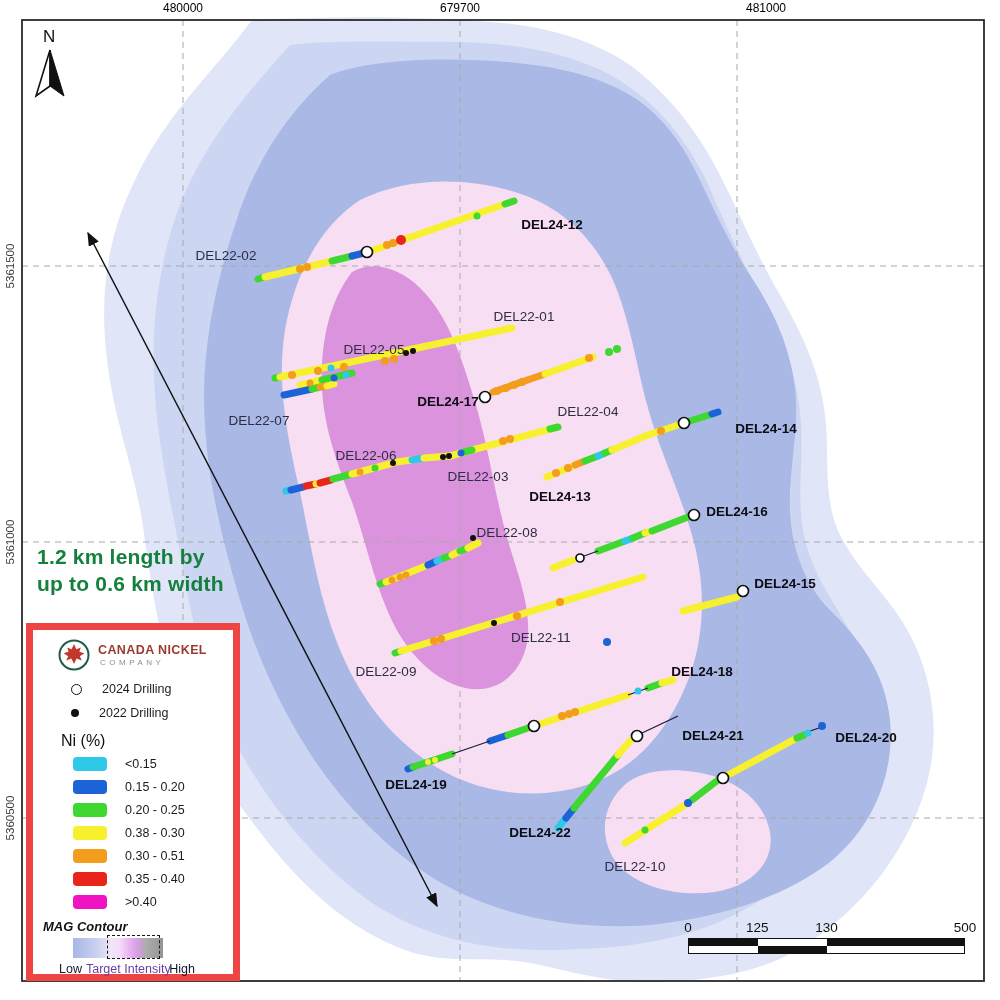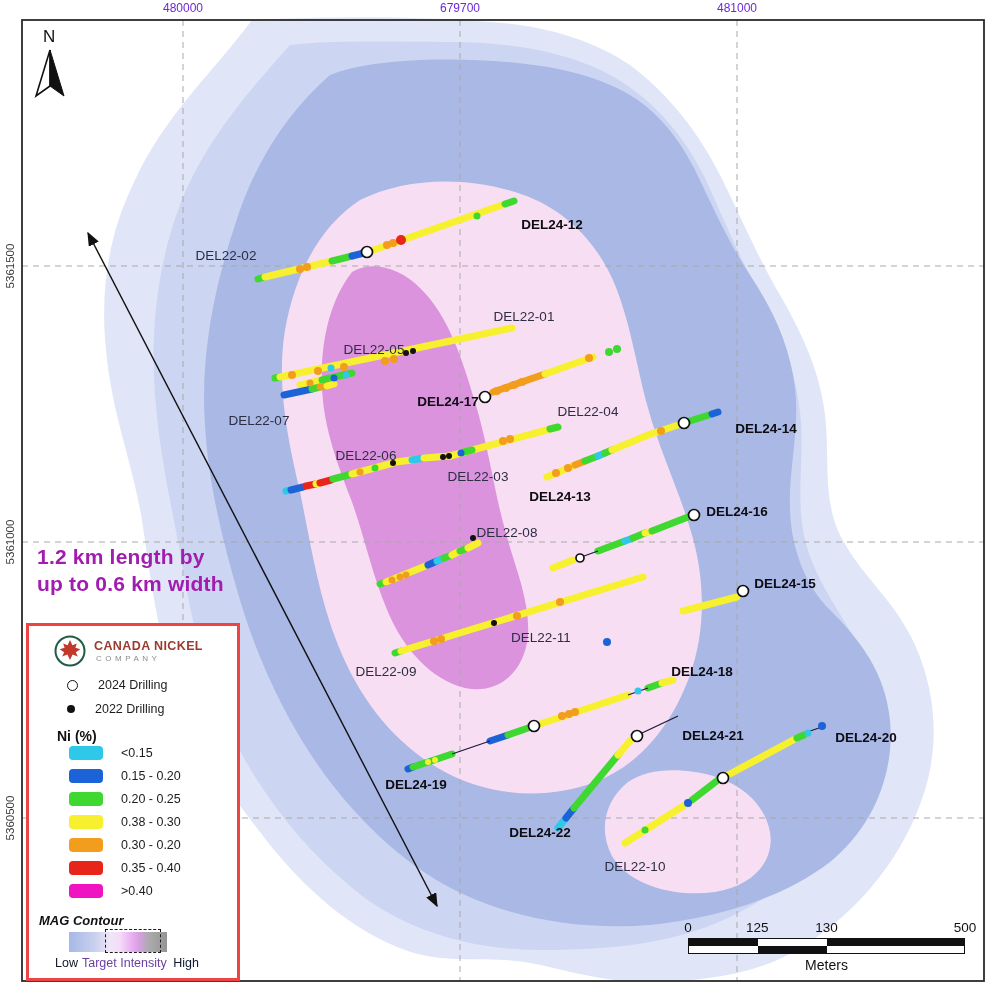--- a/index.html
+++ b/index.html
@@ -1,33 +1,33 @@
 <!DOCTYPE html>
 <html><head>
 <meta charset="utf-8">
 <style>
   html,body{margin:0;padding:0;background:#fff;}
   .stage{position:relative;width:1000px;height:1000px;background:#fff;
          font-family:"Liberation Sans",sans-serif;overflow:hidden;}
   #map-svg{position:absolute;left:0;top:0;}
-  .tick-top{position:absolute;top:1px;transform:translateX(-50%);font-size:12px;color:#6d28d9;}
+  .tick-top{position:absolute;top:1px;transform:translateX(-50%);font-size:12px;color:#000000;}
   .tick-left{position:absolute;transform:translate(-50%,-50%) rotate(-90deg);font-size:11.5px;color:#3c3c3c;left:10px;}
-  .title-block{position:absolute;left:37px;top:543px;font-size:21px;font-weight:700;color:#a21caf;line-height:27px;letter-spacing:.2px;}
+  .title-block{position:absolute;left:37px;top:543px;font-size:21px;font-weight:700;color:#15803d;line-height:27px;letter-spacing:.2px;}
   .north{position:absolute;left:26px;top:24px;width:48px;height:80px;}
   
   .legend{position:absolute;left:26px;top:623px;width:214px;height:358px;background:#fff;
-          border:3px solid #ef4444;box-sizing:border-box;padding:8px 10px 6px 10px;z-index:5;}
+          border:7px solid #ef4444;box-sizing:border-box;padding:8px 10px 6px 10px;z-index:5;}
   .logo-row{display:flex;align-items:center;gap:7px;margin-left:14px;}
   .logo-text .l1{font-size:12.5px;font-weight:700;color:#9c3a2e;letter-spacing:.4px;}
   .logo-text .l2{font-size:8px;color:#8d8d8d;letter-spacing:3.5px;margin-top:1px;margin-left:2px;}
   .drill-row{display:flex;align-items:center;gap:20px;margin:10px 0 0 28px;font-size:12.5px;color:#1c1c1c;}
   .sym-open{width:9px;height:9px;border:1.6px solid #111;border-radius:50%;background:#fff;}
   .sym-filled{width:8px;height:8px;border-radius:50%;background:#111;}
-  .ni-title{font-size:14px;font-weight:700;color:#111;margin:12px 0 2px 18px;}
-  .ni-row{display:flex;gap:18px;margin:0 0 0 30px;height:23px;}
+  .ni-title{font-size:16px;font-weight:400;color:#111;margin:12px 0 2px 18px;}
+  .ni-row{display:flex;align-items:center;gap:18px;margin:0 0 0 30px;height:23px;}
   .ni-swatch{width:34px;height:14px;border-radius:4px;flex:none;}
   .ni-label{font-size:12.5px;color:#1c1c1c;}
   .mag-title{font-size:13px;font-weight:700;color:#111;text-align:left;margin-top:6px;font-style:italic;}
   .mag-bar-wrap{position:relative;margin:4px 24px 0 30px;height:20px;}
   .mag-bar{position:absolute;left:0;top:0;right:36px;height:20px;
      background:linear-gradient(90deg,#a6b8e6 0%,#c9d0ee 26%,#efe6f7 42%,#f4dcf8 52%,#e9aef0 64%,#d49fdf 72%,#ababab 82%,#949494 100%);}
   .mag-target-box{position:absolute;left:27%;top:-3px;width:42%;height:24px;border:1.6px dashed #1a1a1a;box-sizing:border-box;}
   .mag-labels{position:relative;height:16px;margin-top:4px;font-size:12.5px;}
   .mag-low{position:absolute;left:16px;color:#0f172a;}
   .mag-target{position:absolute;left:43px;color:#6b3fa0;}
@@ -225,21 +225,21 @@
       <text x="713" y="740" text-anchor="middle" font-family="Liberation Sans, sans-serif" font-size="13.5" font-weight="700" fill="#0c0c12">DEL24-21</text>
       <text x="866" y="742" text-anchor="middle" font-family="Liberation Sans, sans-serif" font-size="13.5" font-weight="700" fill="#0c0c12">DEL24-20</text>
       <text x="540" y="837" text-anchor="middle" font-family="Liberation Sans, sans-serif" font-size="13.5" font-weight="700" fill="#0c0c12">DEL24-22</text>
       <text x="635" y="871" text-anchor="middle" font-family="Liberation Sans, sans-serif" font-size="13.5" font-weight="400" fill="#2d2d44">DEL22-10</text>
       <rect x="22" y="20" width="962" height="961" fill="none" stroke="#2a2a2a" stroke-width="1.8"></rect>
     </svg>
 
   <div id="top-ticks">
       <div class="tick-top" style="left: 183px;">480000</div>
       <div class="tick-top" style="left: 460px;">679700</div>
-      <div class="tick-top" style="left: 737px;">481000</div>
+      <div class="tick-top" style="left: 766px;">481000</div>
     </div>
 
   <div id="left-ticks">
       <div class="tick-left" style="top: 266px;">5361500</div>
       <div class="tick-left" style="top: 542px;">5361000</div>
       <div class="tick-left" style="top: 818px;">5360500</div>
     </div>
 
   <svg class="north" viewBox="0 0 48 80">
     <text x="17" y="18" font-size="17" fill="#111" font-family="Liberation Sans, sans-serif">N</text>
@@ -284,21 +284,21 @@
         <div class="ni-row">
           <div class="ni-swatch" style="background: rgb(62, 216, 48);"></div>
           <div class="ni-label">0.20 - 0.25</div>
         </div>
         <div class="ni-row">
           <div class="ni-swatch" style="background: rgb(247, 240, 46);"></div>
           <div class="ni-label">0.38 - 0.30</div>
         </div>
         <div class="ni-row">
           <div class="ni-swatch" style="background: rgb(242, 157, 29);"></div>
-          <div class="ni-label">0.30 - 0.20</div>
+          <div class="ni-label">0.30 - 0.51</div>
         </div>
         <div class="ni-row">
           <div class="ni-swatch" style="background: rgb(232, 37, 26);"></div>
           <div class="ni-label">0.35 - 0.40</div>
         </div>
         <div class="ni-row">
           <div class="ni-swatch" style="background: rgb(240, 19, 194);"></div>
           <div class="ni-label">&gt;0.40</div>
         </div>
       </div>
@@ -326,16 +326,15 @@
           <div class="sb-seg" style="width: 25%; background: rgb(17, 17, 17);"></div>
           <div class="sb-seg" style="width: 25%; background: rgb(255, 255, 255);"></div>
           <div class="sb-seg" style="width: 50%; background: rgb(17, 17, 17);"></div>
         </div>
       <div class="sb-row" id="sb-row-bottom">
           <div class="sb-seg" style="width: 25%; background: rgb(255, 255, 255);"></div>
           <div class="sb-seg" style="width: 25%; background: rgb(17, 17, 17);"></div>
           <div class="sb-seg" style="width: 50%; background: rgb(255, 255, 255);"></div>
         </div>
     </div>
-    <div class="sb-unit">Meters</div>
   </div>
 
 </div>
 
 </body></html>

